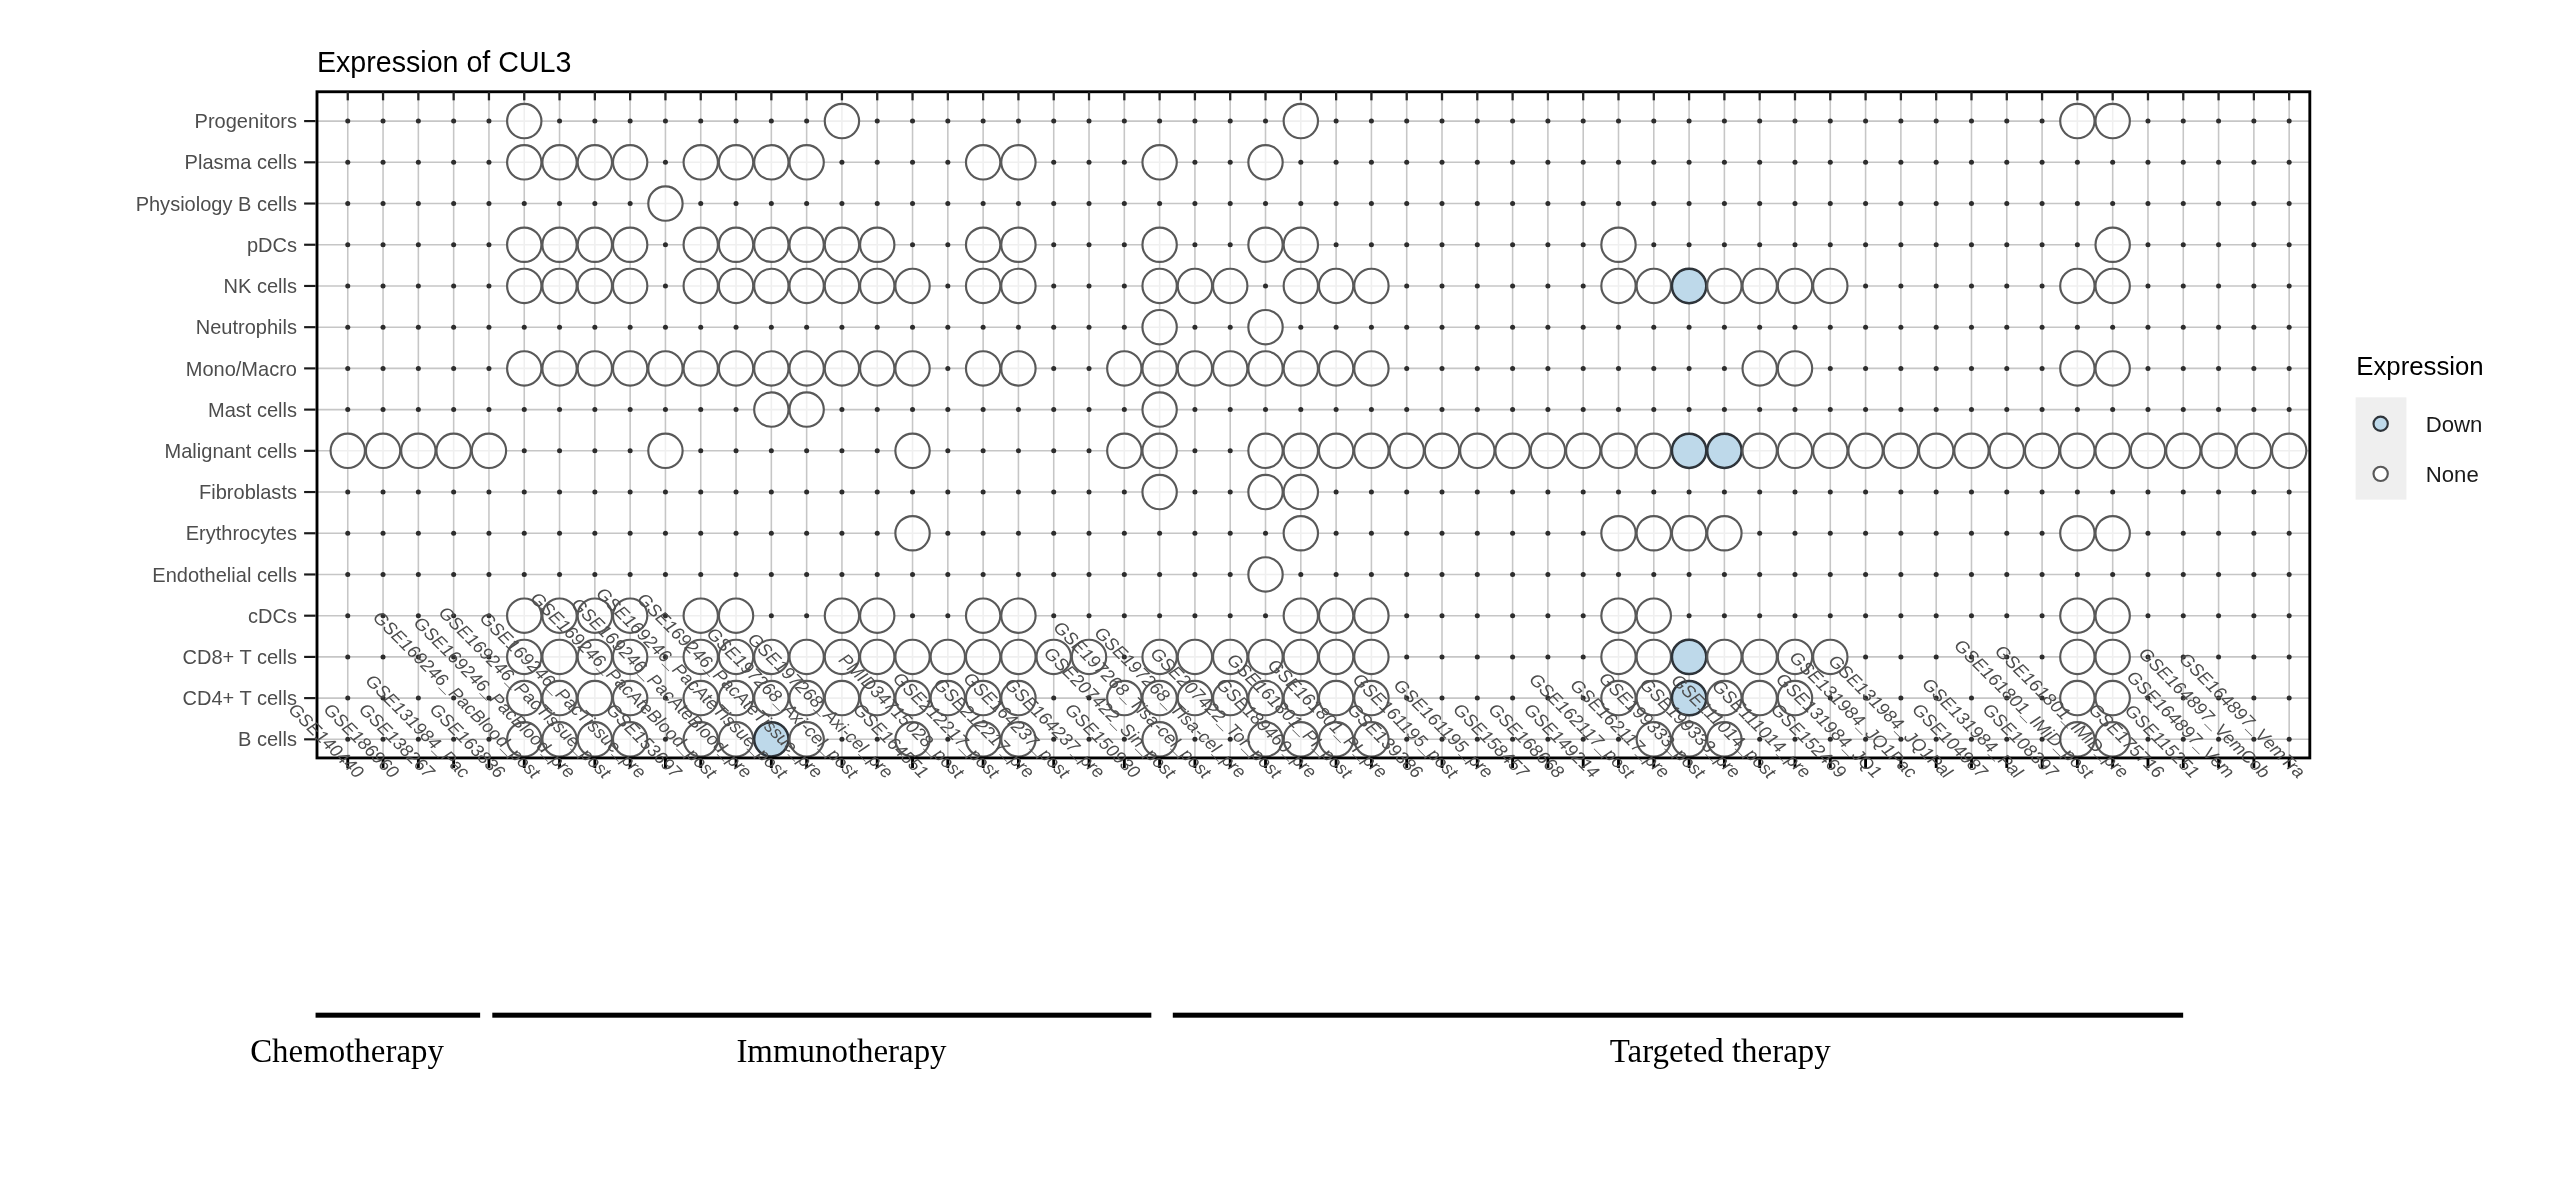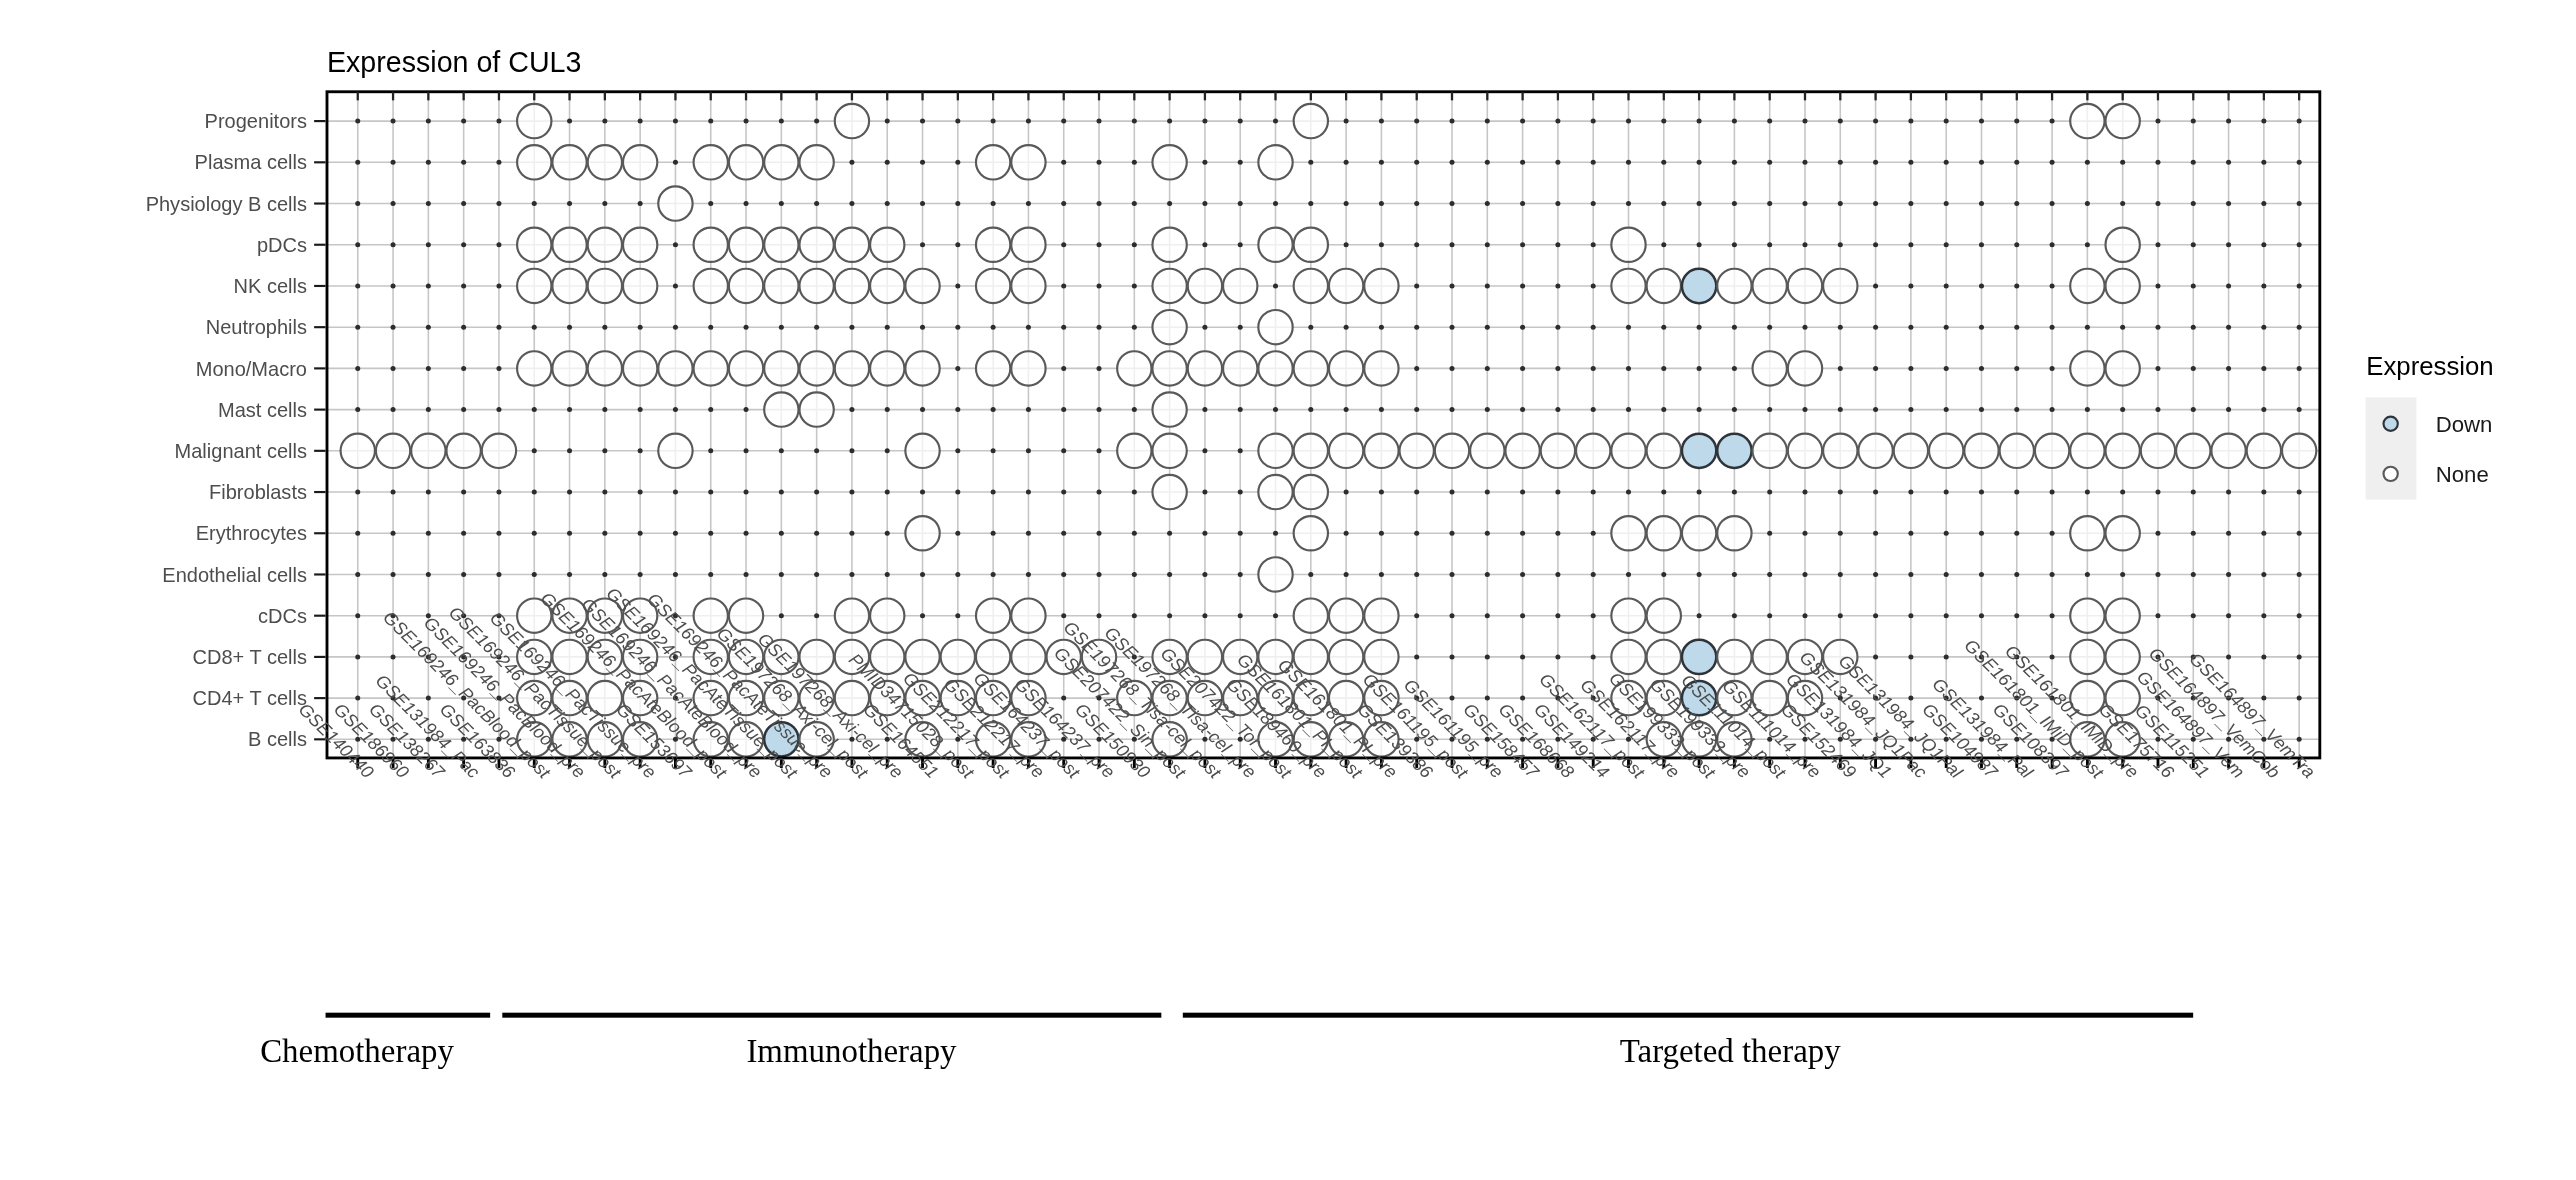--- a/index.html
+++ b/index.html
@@ -1,17 +1,17 @@
 <!DOCTYPE html>
 <html style="font-size:11.4px"><head>
 <meta charset="utf-8">
 <style>
   html,body{margin:0;padding:0;background:#ffffff;}
   body{width:2576px;height:1181px;position:relative;font-family:"Liberation Sans",sans-serif;}
-  #stage{position:absolute;left:10px;top:0;width:2318px;height:1181px;}
+  #stage{position:absolute;left:0;top:0;width:2318px;height:1181px;}
   svg{position:absolute;left:0;top:0;}
 </style>
 </head>
 <body>
 
 <div id="stage">
   <svg id="chart" width="2576" height="1181" viewBox="0 0 3600 1650">
       <text x="443" y="101" font-size="40" fill="#000000" font-family="&quot;Liberation Sans&quot;,sans-serif">Expression of CUL3</text>
       <line x1="486" y1="128" x2="486" y2="1059" stroke="#c6c6c6" stroke-width="2.2"></line>
       <line x1="535.33" y1="128" x2="535.33" y2="1059" stroke="#c6c6c6" stroke-width="2.2"></line>

